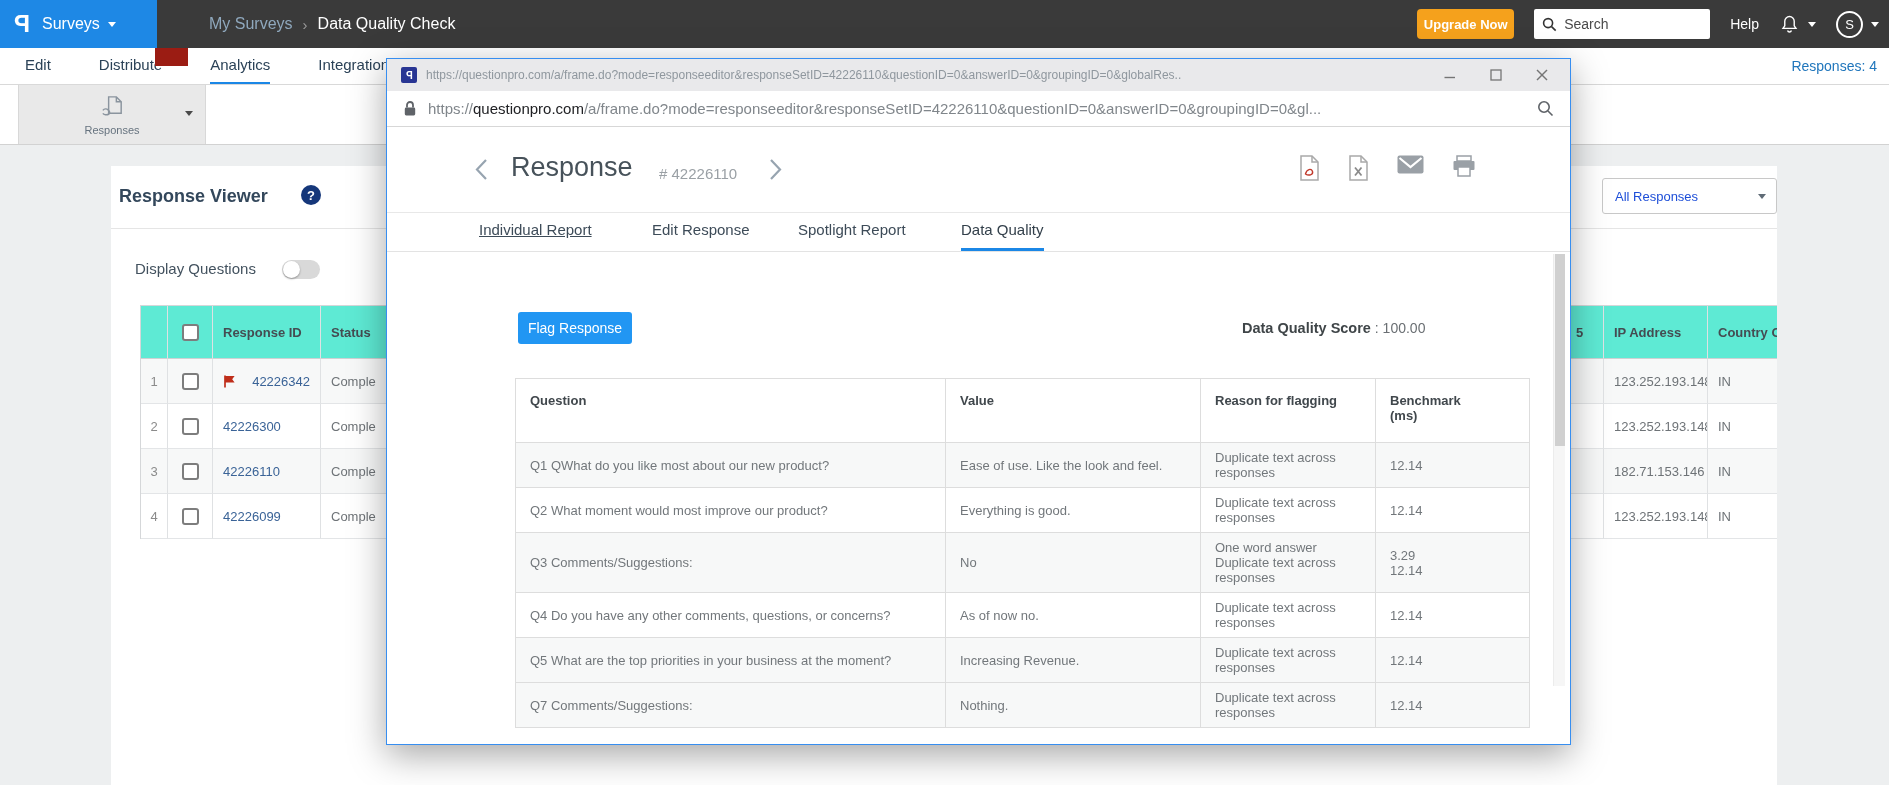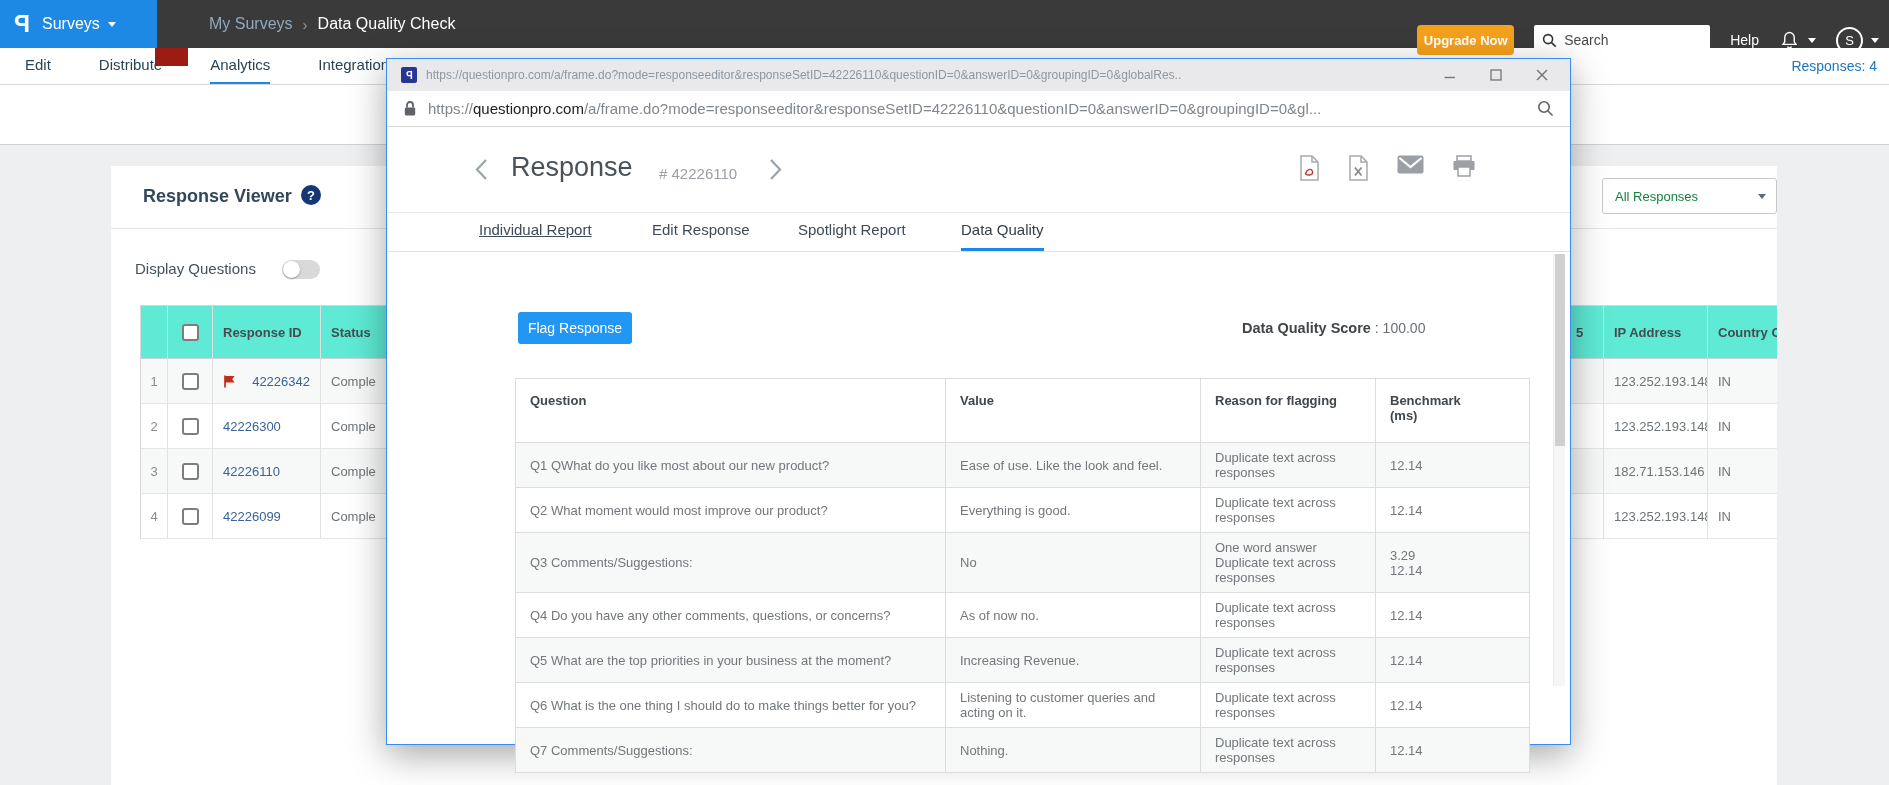--- a/index.html
+++ b/index.html
@@ -10,21 +10,21 @@
   
   .topnav { position:absolute; left:0; top:0; width:1889px; height:48px; background:#3a3a3a; z-index:10; }
   .brand { position:absolute; left:0; top:0; width:157px; height:48px; background:#1e88e5; display:flex; align-items:center; padding-left:14px; cursor:pointer; }
   .logo-p { color:#fff; font-size:24px; font-weight:700; transform:scaleX(-1); display:inline-block; line-height:1; }
   .brand-label { color:#fff; font-size:16px; margin-left:12px; }
   .caret { width:0; height:0; border-left:4px solid transparent; border-right:4px solid transparent; border-top:5px solid #fff; display:inline-block; margin-left:8px; }
   .breadcrumb { position:absolute; left:185px; top:0; height:48px; display:flex; align-items:center; gap:10px; }
   .bc-parent { color:#8fa8bd; font-size:16px; cursor:pointer;margin-left:24px; }
   .bc-sep { color:#9a9a9a; font-size:15px; }
   .bc-current { color:#ffffff; font-size:16px; }
-  .topnav-right { position:absolute; right:10px; top:16px; height:48px; display:flex; align-items:center; gap:20px; }
+  .topnav-right { position:absolute; right:10px; top:0; height:48px; display:flex; align-items:center; gap:20px; }
   .upgrade-btn { background:#f5a11c; color:#fff; font-weight:700; font-size:13px; border:none; border-radius:4px; width:97px; height:30px; cursor:pointer; font-family:inherit; }
   .searchbox { width:176px; height:30px; background:#fff; border-radius:2px; display:flex; align-items:center; padding:0 8px; }
   .searchbox input { border:none; outline:none; width:150px; font-size:14px; margin-left:7px; font-family:inherit; color:#333; background:transparent; }
   .searchbox input::placeholder { color:#4a4a4a; }
   .help-link { color:#fff; font-size:14px; cursor:pointer; }
   .icon-wrap { display:flex; align-items:center; cursor:pointer; }
   .avatar { width:27px; height:27px; border:2px solid #fff; border-radius:50%; color:#fff; font-size:13px; display:flex; align-items:center; justify-content:center; cursor:pointer; }
 
   
   .subnav { position:absolute; left:0; top:48px; width:1889px; height:37px; background:#fff; border-bottom:1px solid #d9d9d9; z-index:5; }
@@ -38,24 +38,24 @@
   .toolbar { position:absolute; left:0; top:85px; width:1889px; height:60px; background:#fff; border-bottom:1px solid #d2d2d2; z-index:4; }
   .tool-tab { position:absolute; top:0; height:59px; display:flex; flex-direction:column; align-items:center; justify-content:center; cursor:pointer; }
   .tool-tab .t-label { font-size:11px; color:#66737f; margin-top:3px; }
   .tool-tab .t-caret { position:absolute; right:12px; top:26px; border-top-color:#4a4a4a; }
   .tab-responses { left:18px; width:188px; background:#e9e9e9; border-left:1px solid #d8d8d8; border-right:1px solid #d8d8d8; }
   .tab-analysis { left:206px; width:188px; background:#fff; border-right:1px solid #e4e4e4; }
 
   
   .card { position:absolute; left:111px; top:166px; width:1666px; height:619px; background:#fff; overflow:hidden; z-index:3; }
   .card-header { position:absolute; left:0; top:0; width:100%; height:63px; border-bottom:1px solid #e5e5e5; }
-  .viewer-title { position:absolute; left:32px; top:20px; font-size:18px; color:#33475b; }
+  .viewer-title { position:absolute; left:8px; top:20px; font-size:18px; color:#33475b; }
   .help-badge { position:absolute; left:190px; top:19px; width:20px; height:20px; border-radius:50%; background:#15377a; color:#fff; font-size:13px; font-weight:700; display:flex; align-items:center; justify-content:center; cursor:pointer; }
   .filter-select { position:absolute; right:0px; top:12px; width:175px; height:36px; border:1px solid #c8c8c8; border-radius:3px; background:#fff; display:flex; align-items:center; padding:0 12px; cursor:pointer; }
-  .filter-select span { font-size:13px; color:#15803d; }
+  .filter-select span { font-size:13px; color:#1d4ed8; }
   .filter-select .t-caret { position:absolute; right:10px; border-top-color:#5f6b76; }
   .t-caret { width:0; height:0; border-left:4px solid transparent; border-right:4px solid transparent; border-top:5px solid #666; }
   .display-q-label { position:absolute; left:24px; top:94px; font-size:15px; color:#43525f; }
   .toggle { position:absolute; left:171px; top:94px; width:38px; height:19px; background:#d9d9d9; border-radius:10px; cursor:pointer; }
   .toggle .knob { position:absolute; left:1px; top:1px; width:17px; height:17px; background:#fff; border-radius:50%; box-shadow:0 1px 2px rgba(0,0,0,.35); }
 
   
   .vt { position:absolute; top:139px; display:grid; border-top:1px solid #d5d7d9; border-left:1px solid #d5d7d9; font-size:13px; color:#6e7377; }
   .vt-left { left:29px; width:301px; grid-template-columns:27px 45px 108px 120px; }
   .vt-right { left:1454px; width:212px; grid-template-columns:38px 104px 70px; overflow:hidden; }
@@ -159,20 +159,31 @@
     <div class="sn-tabs">
       <span class="sn-tab">Edit</span>
       <span class="sn-tab">Distribute</span>
       <span class="sn-tab active">Analytics</span>
       <span class="sn-tab">Integration</span>
     </div>
     <span class="responses-count">Responses: 4</span>
   </nav>
 
   <div class="toolbar">
+    <div class="tool-tab tab-responses">
+      <span>
+        <svg width="27" height="27" viewBox="0 0 28 28">
+            <path d="M10 3h8l5 5v12H10z" fill="none" stroke="#8a949e" stroke-width="1.5"></path>
+            <path d="M18 3v5h5" fill="none" stroke="#8a949e" stroke-width="1.5"></path>
+            <path d="M4 17c1.5-2 4-2 5.5-.5S12 20 10 21s-5 .5-6-1" fill="none" stroke="#8a949e" stroke-width="1.5"></path>
+          </svg>
+      </span>
+      <span class="t-label">Responses</span>
+      <span class="t-caret"></span>
+    </div>
   </div>
 
   <section class="card">
     <div class="card-header">
       <h1 class="viewer-title">Response Viewer</h1>
       <span class="help-badge">?</span>
       <div class="filter-select">
         <span>All Responses</span>
         <span class="t-caret"></span>
       </div>
@@ -406,26 +417,20 @@
           <td>As of now no.</td>
           <td>Duplicate text across responses</td>
           <td>12.14</td>
         </tr>
         <tr class="odd">
           <td>Q5 What are the top priorities in your business at the moment?</td>
           <td>Increasing Revenue.</td>
           <td>Duplicate text across responses</td>
           <td>12.14</td>
         </tr>
-        <tr>
-          <td>Q6 What is the one thing I should do to make things better for you?</td>
-          <td>Listening to customer queries and acting on it.</td>
-          <td>Duplicate text across responses</td>
-          <td>12.14</td>
-        </tr>
         <tr class="odd">
           <td>Q7 Comments/Suggestions:</td>
           <td>Nothing.</td>
           <td>Duplicate text across responses</td>
           <td>12.14</td>
         </tr>
       </tbody>
         </table>
 
       <div class="m-scrollbar">

